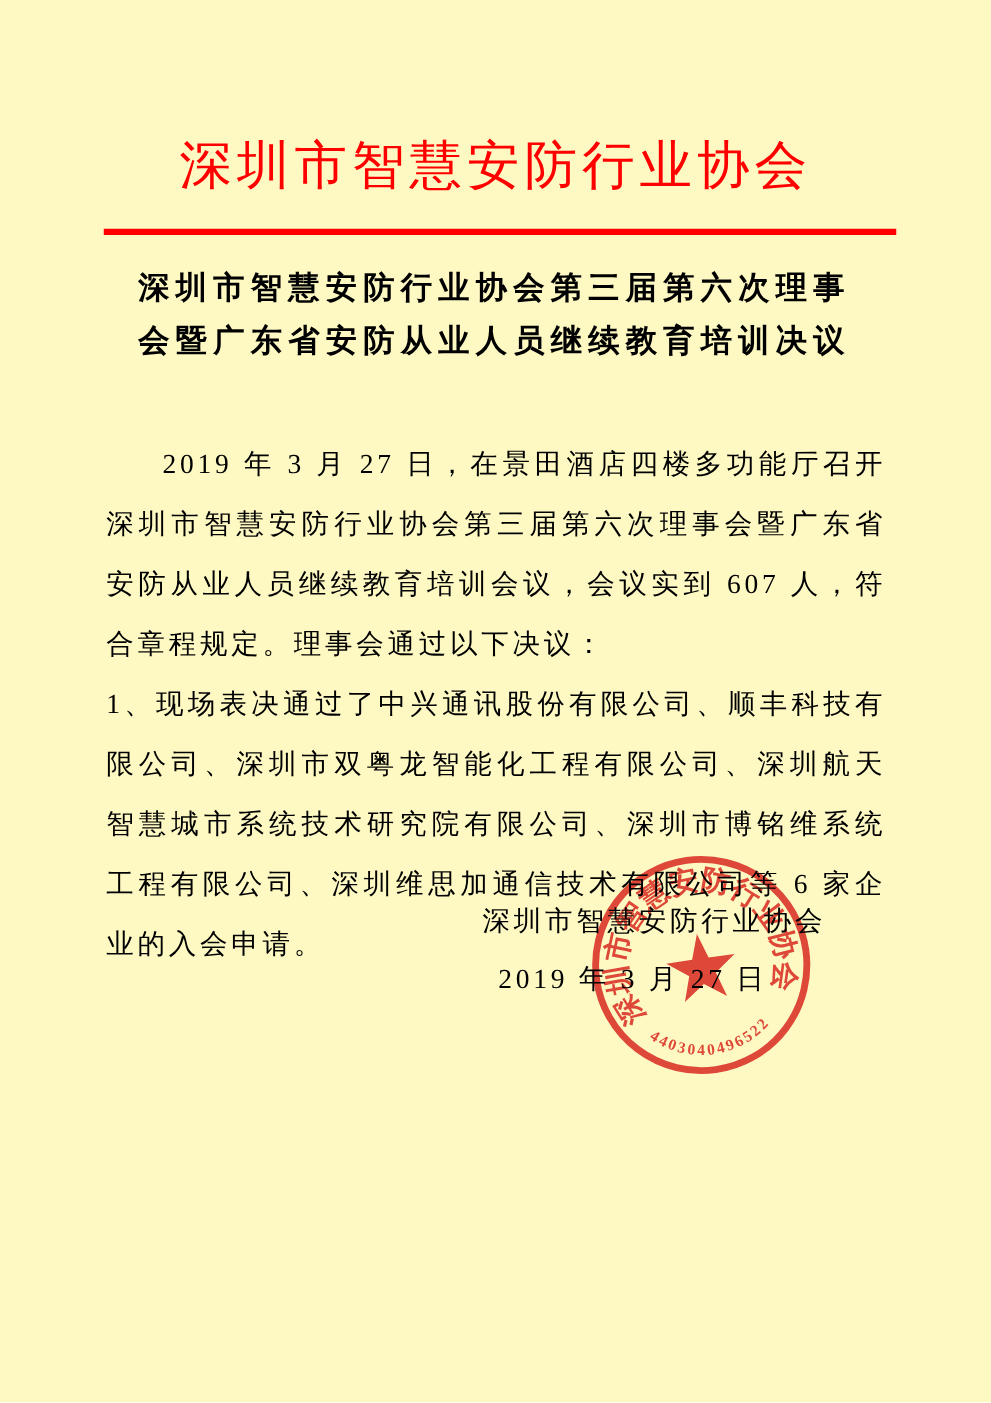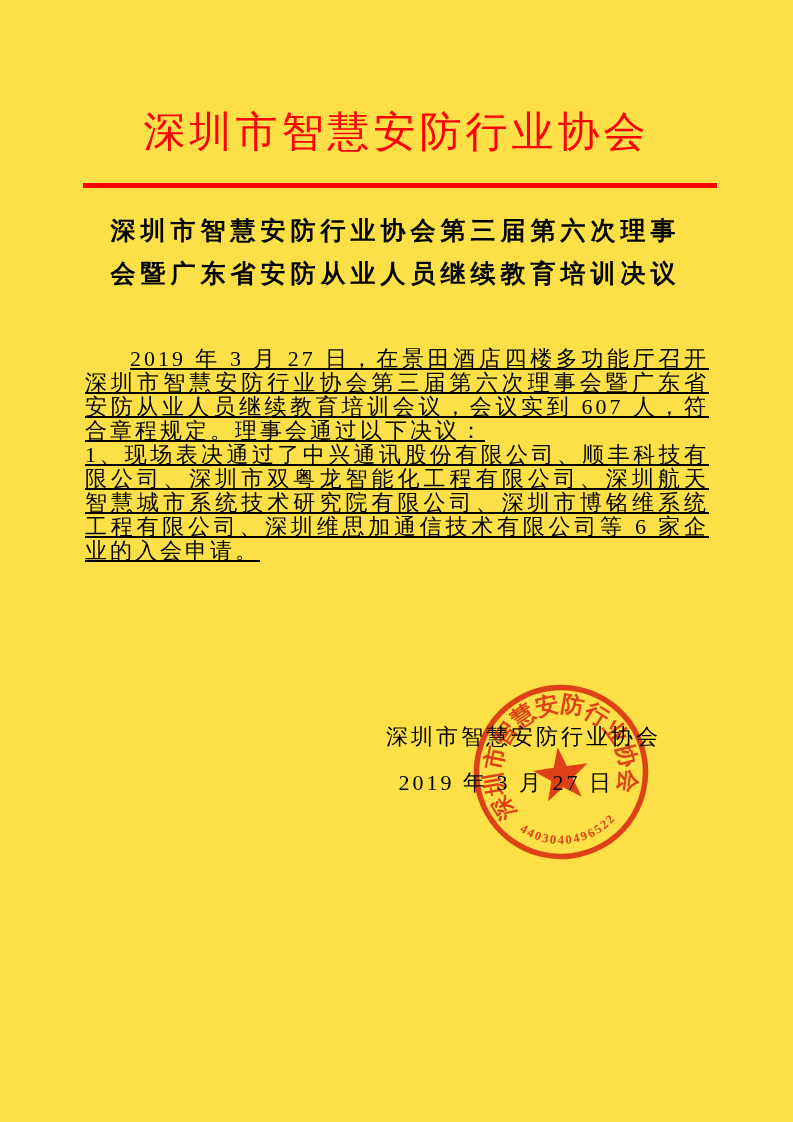--- a/index.html
+++ b/index.html
@@ -7,21 +7,21 @@
     --rule-red:#FF0000;
     --seal-red:#DD3A3A;
     --text-black:#000000;
   }
   *{margin:0;padding:0;box-sizing:border-box;}
   html,body{background:#ffffff;}
   .page{
     position:relative;
     width:793px;height:1122px;
     margin:0 auto;
-    background:#fde047;
+    background:#fef9c3;
     overflow:hidden;
     font-family:"Liberation Serif","DejaVu Serif",serif;
     color:var(--text-black);
   }
   .org-header{
     position:absolute;top:104px;left:0;right:0;
     text-align:center;
     font-size:42px;
     letter-spacing:4px;
     color:var(--header-red);
@@ -38,24 +38,23 @@
     width:572px;
     text-align:left;
     font-size:25px;font-weight:bold;
     letter-spacing:5px;
     line-height:43px;
   }
   .body-text{
     position:absolute;top:347px;left:85px;
     width:624px;
     font-size:22px;
-    line-height:24px;
+    line-height:48px;
     letter-spacing:3px;
     text-align:justify;
-    text-decoration:underline;
   }
   .para.indent{text-indent:45px;}
   .sig-block{
     position:absolute;left:85px;top:723px;
     width:624px;
     font-size:22px;
     letter-spacing:3px;
   }
   .sig-org{
     text-align:right;

